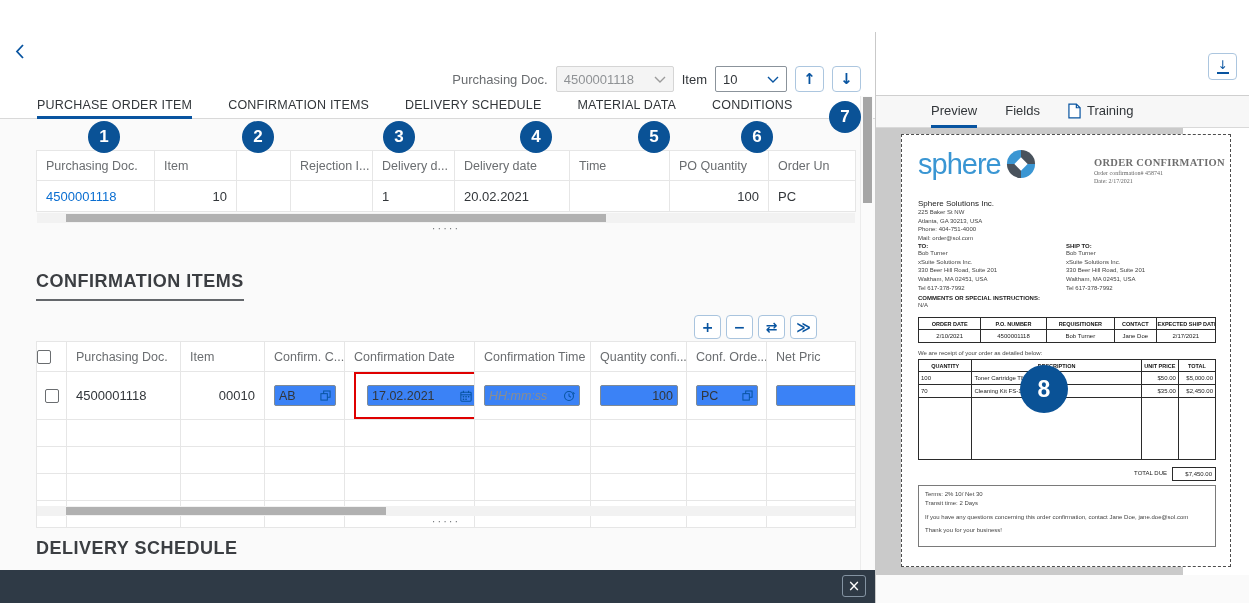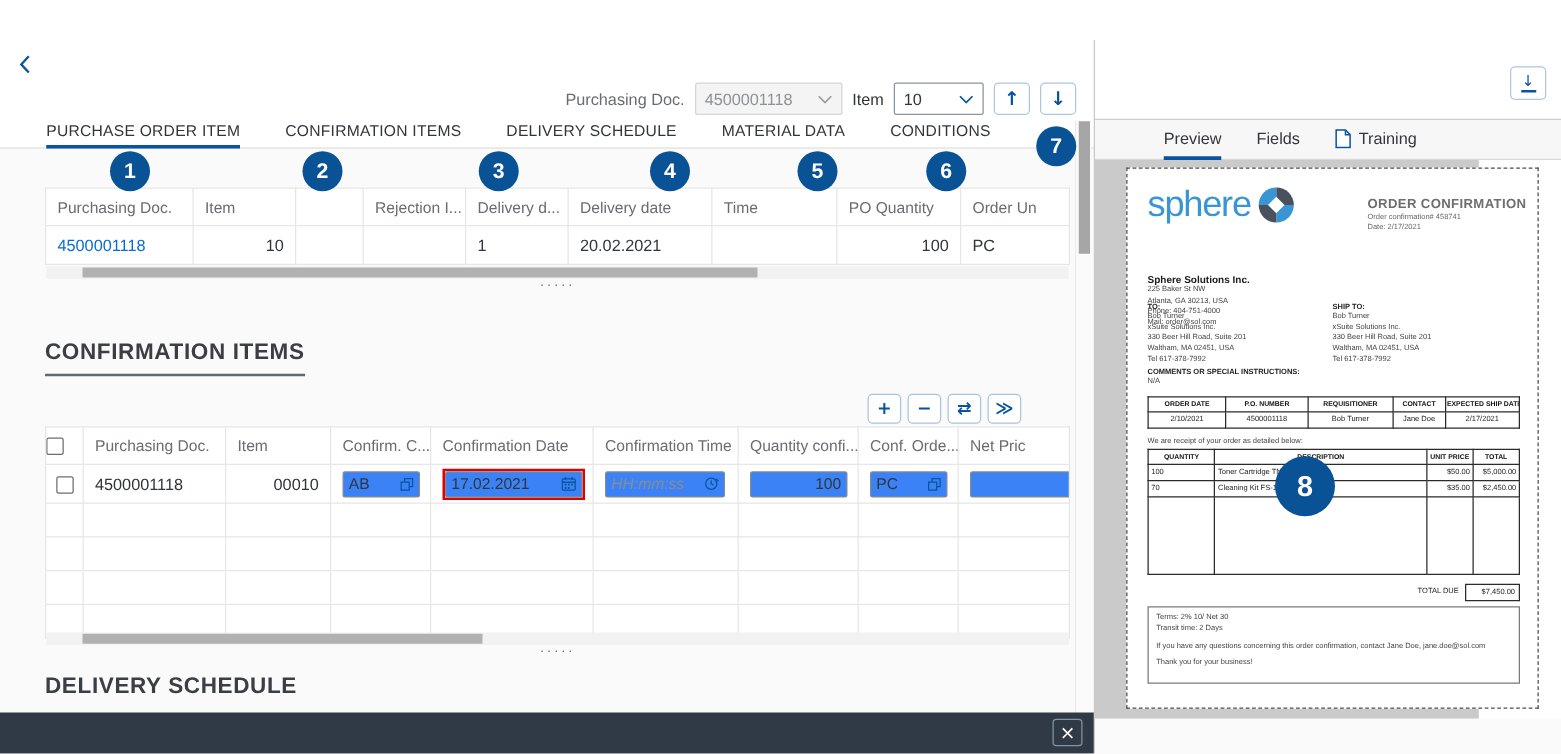--- a/index.html
+++ b/index.html
@@ -78,21 +78,21 @@
   .cell-c { text-align:center; padding:0 !important; }
 
   .fld { display:inline-flex; align-items:center; justify-content:space-between; gap:3px;
          height:21px; border:1px solid #7f8a94; border-radius:2px; background:#3b82f6; padding:0 4px; }
   .fld input { border:none; outline:none; width:100%; min-width:0; background:transparent;
                font:12.5px "Liberation Sans", sans-serif; color:#32363a; padding:0; }
   .fld input::placeholder { font-style:italic; color:#8a8d90; }
   .fld input.num { text-align:right; }
   .f-confirm { width:62px; } .f-date { width:110px; } .f-time { width:96px; }
   .f-qty { width:78px; } .f-unit { width:62px; } .f-net { width:84px; }
-  .red-wrap { display:inline-flex; border:2px solid #df0000; padding:0; }
+  .red-wrap { display:inline-flex; border:2px solid #df0000; padding:11px; }
   .fld .ico { flex:0 0 auto; display:flex; cursor:pointer; }
 
   .v-scrollbar { position:absolute; right:2px; top:64px; width:13px; height:474px; background:#fbfbfb;
                  border-left:1px solid #ececec; z-index:6; }
   .v-scrollbar .vthumb { position:absolute; left:2px; top:1px; width:9px; height:106px; background:#a6a6a6; cursor:grab; }
 
   .dark-bar { position:absolute; left:0; top:538px; width:875px; height:33px; background:#2f3a46; z-index:7; }
   .close-btn { position:absolute; right:9px; top:5px; width:24px; height:22px; border:1px solid #8493a2;
                border-radius:3px; background:transparent; color:#fff; font-size:15px; line-height:1;
                display:flex; align-items:center; justify-content:center; cursor:pointer; }
@@ -114,25 +114,25 @@
   .pdf-tab.selected { border-bottom-color:#0854a0; }
   .preview-area { position:absolute; left:0; top:96px; width:307px; height:447px; background:#cacaca; }
   .below-strip { position:absolute; left:0; top:543px; width:374px; height:28px; background:#fafafa; }
 
   
   .pdf-page { position:absolute; left:25px; top:6px; width:330px; height:433px; background:#fff;
               border:1.5px dashed #4d4d4d; font-family:"Liberation Sans", sans-serif; color:#333; }
   .logo { position:absolute; left:16px; top:14px; display:flex; align-items:center; }
   .logo-text { font-size:29px; color:#3a96d3; letter-spacing:-1px; line-height:1; }
   .logo svg { margin-left:5px; }
-  .pdf-head { position:absolute; left:192px; top:22px; }
+  .pdf-head { position:absolute; left:192px; top:22px;font-family:Liberation Serif, serif; }
   .pdf-head .t { font-size:10.5px; font-weight:bold; color:#6e6e6e; letter-spacing:.3px; }
   .pdf-head .s { font-size:6px; color:#666; margin-top:2px; }
   .company { position:absolute; left:16px; top:64px; }
-  .company .n { font-size:8px; font-weight:bold; color:#1a1a1a;margin-top:20px; }
+  .company .n { font-size:8px; font-weight:normal; color:#1a1a1a; }
   .small-line { font-size:6px; color:#444; line-height:1.45; }
   .addr-blocks { position:absolute; left:16px; top:108px; display:flex; }
   .addr-col { width:148px; }
   .blk-lbl { font-size:6px; font-weight:bold; color:#222; }
   .comments { position:absolute; left:16px; top:160px; }
   .ptable { border-collapse:collapse; table-layout:fixed; width:298px; background:#fff; }
   .ptable th, .ptable td { border:1px solid #2b2b2b; overflow:hidden; white-space:nowrap; }
   .ptable th { font-size:5.5px; font-weight:bold; text-align:center; padding:2.5px 1px; color:#111; }
   .ptable td { font-size:6px; text-align:center; padding:3px 2px; color:#222; }
   .info-tbl { position:absolute; left:16px; top:182px; }

